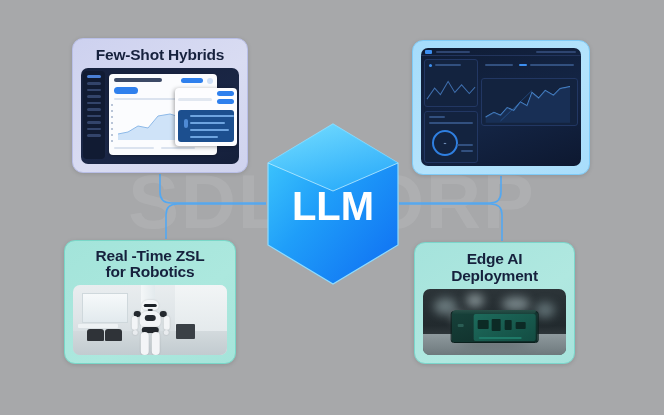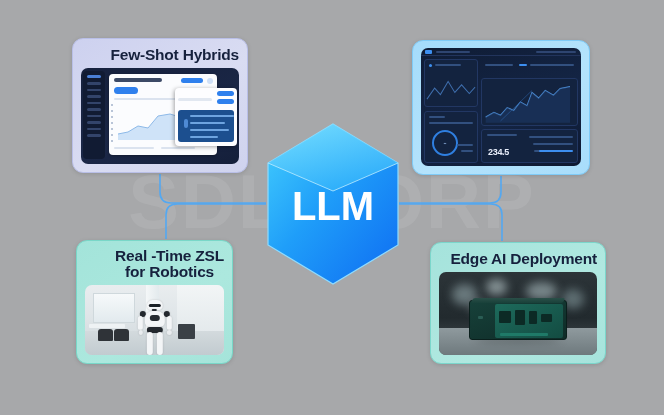--- a/index.html
+++ b/index.html
@@ -33,21 +33,21 @@
   
   #connectors { position: absolute; left:0; top:0; width:664px; height:415px; }
 
   
   .card {
     position: absolute;
     border-radius: 11px;
     padding: 7px 8px 8px 8px;
     display: flex;
     flex-direction: column;
-    align-items: flex-end;
+    align-items: center;
     box-shadow: 0 1px 4px rgba(0,0,0,0.13);
   }
   .card-title {
     font-size: 15.5px;
     font-weight: 700;
     color: #16213d;
     text-align: center;
     line-height: 17px;
     letter-spacing: -0.2px;
     white-space: pre-line;
@@ -65,26 +65,26 @@
     left: 72px; top: 38px; width: 176px; height: 135px;
     background: linear-gradient(145deg,#cdd1ef 0%,#d9dcf2 55%,#cfd3ee 100%);
     border: 1.5px solid #b9bfe8;
   }
   #card-real-time {
     left: 412px; top: 40px; width: 178px; height: 135px;
     background: linear-gradient(145deg,#a5dcfb 0%,#b4e3fc 55%,#a8ddfb 100%);
     border: 1.5px solid #7fcbf7;
   }
   #card-zsl {
-    left: 76px; top: 240px; width: 157px; height: 124px;
+    left: 64px; top: 240px; width: 172px; height: 124px;
     background: linear-gradient(145deg,#a3e4da 0%,#ace8de 60%,#a5e4da 100%);
     border: 1.5px solid #79d7c8;
   }
   #card-edge {
-    left: 430px; top: 242px; width: 176px; height: 122px;
+    left: 414px; top: 242px; width: 161px; height: 122px;
     background: linear-gradient(145deg,#a5e3dc 0%,#b0e8e0 60%,#a6e3dc 100%);
     border: 1.5px solid #7bd6cb;
   }
   #card-zsl .card-title { line-height: 16px; }
 
   
   .dash-light {
     width: 100%; height: 100%;
     background: linear-gradient(160deg,#16213d 0%,#1b2747 60%,#141f3a 100%);
     position: relative;
@@ -335,30 +335,20 @@
             <div class="dd-lin hi" style="left:38px;top:5px;width:8px;"></div>
             <div class="dd-lin" style="right:4px;top:5px;width:44px;"></div>
           </div>
           <div class="dd-box" style="position:absolute;left:0;right:0;top:18%;height:46%;">
             <svg viewBox="0 0 110 44" preserveAspectRatio="none" style="position:absolute;inset:2px;width:calc(100% - 4px);height:calc(100% - 4px)">
               <path d="M2,38 L12,33 L20,36 L28,28 L36,31 L44,22 L52,26 L58,12 L66,18 L74,10 L84,15 L92,8 L104,6" fill="none" stroke="#4e8fd8" stroke-width="1.3"></path>
               <path d="M2,38 L12,33 L20,36 L28,28 L36,31 L44,22 L52,26 L58,12 L66,18 L74,10 L84,15 L92,8 L104,6 L104,44 L2,44 Z" fill="#1d3b68" opacity="0.55"></path>
               <path d="M20,42 L58,10" fill="none" stroke="#2f6bb5" stroke-width="0.8" opacity="0.7"></path>
             </svg>
           </div>
-          <div class="dd-box" style="position:absolute;left:0;right:0;top:67%;bottom:0;">
-            <div class="dd-lin" style="left:5px;top:4px;width:30px;"></div>
-            <div class="dd-val">234.5</div>
-            <div class="dd-lin" style="left:52px;top:6px;width:9px;"></div>
-            <div class="dd-lin" style="left:52px;top:13px;width:9px;"></div>
-            <div class="dd-lin" style="left:52px;top:20px;width:9px;"></div>
-            <div class="dd-lin" style="right:4px;top:6px;width:44px;"></div>
-            <div class="dd-lin" style="right:4px;top:13px;width:40px;"></div>
-            <div class="dd-lin hi" style="right:4px;top:20px;width:34px;"></div>
-          </div>
         </div>
       </div>
     </div>
   </div>
 
   <div class="card" id="card-zsl">
     <div class="card-title">Real -Time ZSL
 for Robotics</div>
     <div class="card-media">
       <div class="photo-robot">

